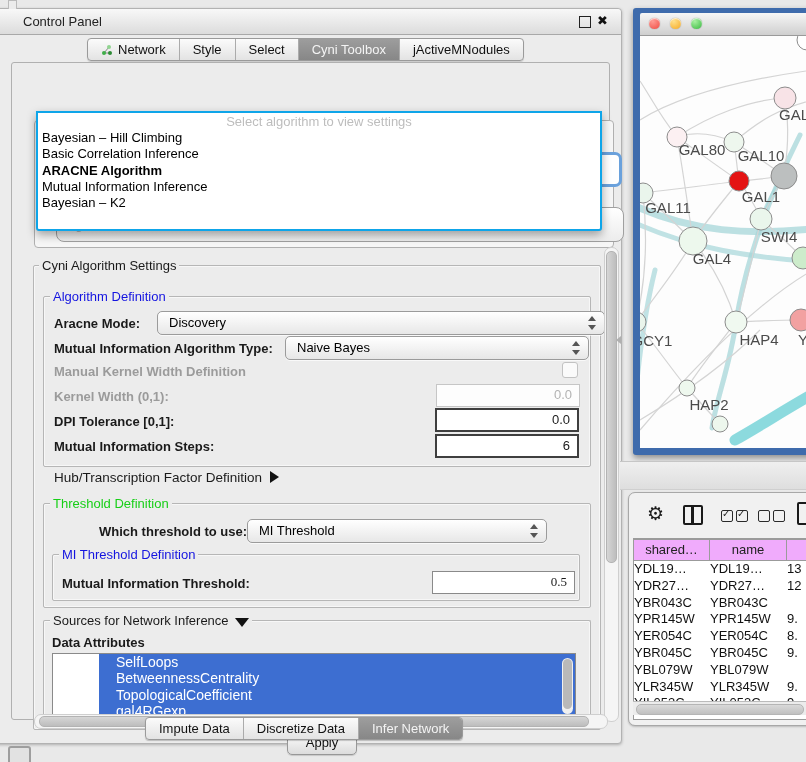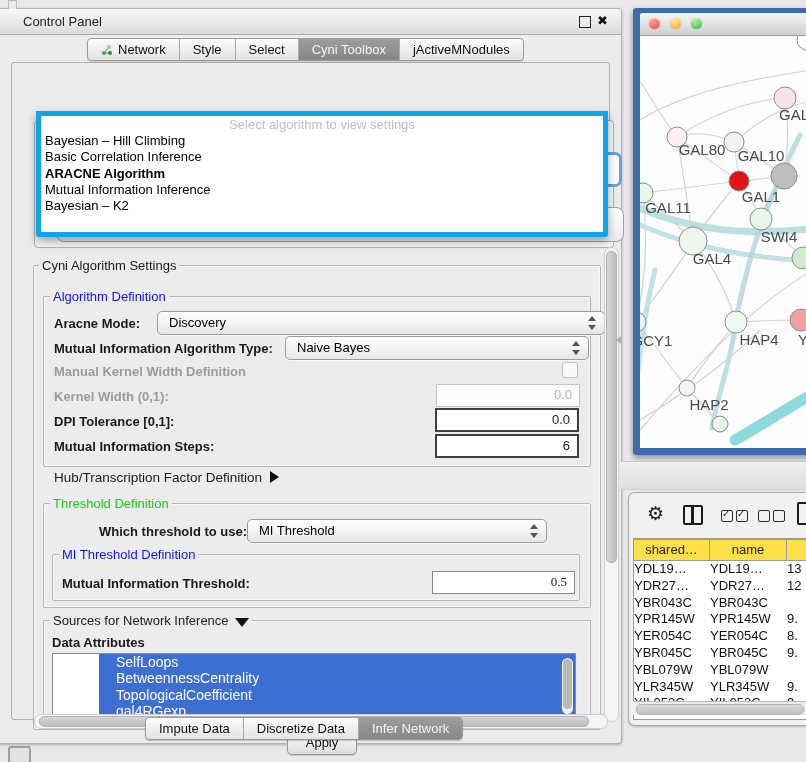--- a/index.html
+++ b/index.html
@@ -42,21 +42,21 @@
   #bg-panel{left:22px;top:57px;width:578px;height:126px;background:#f6f6f6;
     border:1px solid #b0b0b0;border-radius:4px;}
   #bg-focus-combo{left:566px;top:89px;width:38px;height:29px;background:#fff;
     border:3px solid #6aa1dc;border-radius:7px;}
   #bg-ghost-combo{left:44px;top:144px;width:548px;height:33px;
     background:linear-gradient(#ffffff,#ececec);border:1px solid #a0a0a0;border-radius:8px;
     color:#b7b7b7;line-height:33px;padding-left:18px;font-size:14px;}
 
   
   #algo-dropdown{left:24px;top:48px;width:562px;height:115px;background:#fff;
-    border:5px solid #0ea5e9;border-radius:0 0 3px 3px;
+    border:2px solid #0ea5e9;border-radius:0 0 3px 3px;
     box-shadow:0 4px 10px rgba(0,0,0,.35);z-index:50;padding-top:1px;}
   #algo-placeholder{text-align:center;color:#bdbdbd;font-size:13px;height:16px;line-height:16px;}
   .algo-item{height:16.3px;line-height:16.3px;padding-left:4px;font-size:13px;color:#000;white-space:nowrap;}
   .algo-item.bold{font-weight:bold;}
 
   
   #settings-scroll{left:19px;top:183px;width:575px;height:482px;}
   .group{position:absolute;border:1px solid #b6b6b6;border-radius:2px;
     box-shadow:inset 0 0 0 1px rgba(255,255,255,.6);}
   .group-legend{position:absolute;background:#ececec;padding:0 3px;font-size:13px;line-height:13px;}
@@ -123,21 +123,21 @@
   #tp-toolbar{left:0;top:0;width:100%;height:45px;}
   .gear-icon{position:absolute;left:18px;top:11px;font-size:19px;color:#1a1a1a;line-height:19px;}
   .split-icon{position:absolute;left:54px;top:12px;width:16px;height:16px;border:2.5px solid #1a1a1a;border-radius:2px;}
   .split-icon:after{content:"";position:absolute;left:6px;top:0;width:2.5px;height:16px;background:#1a1a1a;}
   .cb-pair{position:absolute;top:17px;display:flex;gap:3px;}
   .cb-pair span{width:10px;height:10px;border:1.5px solid #2a2a2a;border-radius:2px;display:block;position:relative;}
   .cb-pair.checked span:after{content:"✓";position:absolute;left:0px;top:-3px;font-size:10px;font-weight:bold;color:#2a2a2a;}
   .doc-icon{position:absolute;left:168px;top:9px;width:14px;height:19px;border:2.5px solid #1a1a1a;border-radius:2px;background:#f1f1f1;}
   #tp-table{left:4px;top:45px;width:182px;height:180px;background:#fff;border:1px solid #9b9b9b;border-right:none;overflow:hidden;}
   .th-row{display:flex;height:22px;}
-  .th-cell{background:#fde047;border:1px solid #9b9b9b;border-left:none;box-sizing:border-box;
+  .th-cell{background:#f0abfc;border:1px solid #9b9b9b;border-left:none;box-sizing:border-box;
     text-align:center;line-height:20px;font-size:13px;color:#222;flex:none;}
   .th-cell:first-child{border-left:1px solid #9b9b9b;border-left:none;}
   .tr-row{display:flex;height:16.8px;}
   .td-cell{flex:none;font-size:13px;line-height:16.8px;color:#111;box-sizing:border-box;
     white-space:nowrap;overflow:hidden;}
   #tp-hscroll{left:4px;top:208px;width:178px;height:13px;background:#ececec;border-top:1px solid #bbb;}
   #tp-hscroll .thumb{position:absolute;left:3px;top:1.5px;width:166px;height:9px;background:linear-gradient(#d9d9d9,#c0c0c0);border-radius:5px;border:1px solid #b5b5b5;}
 </style>
 </head>
 <body>

